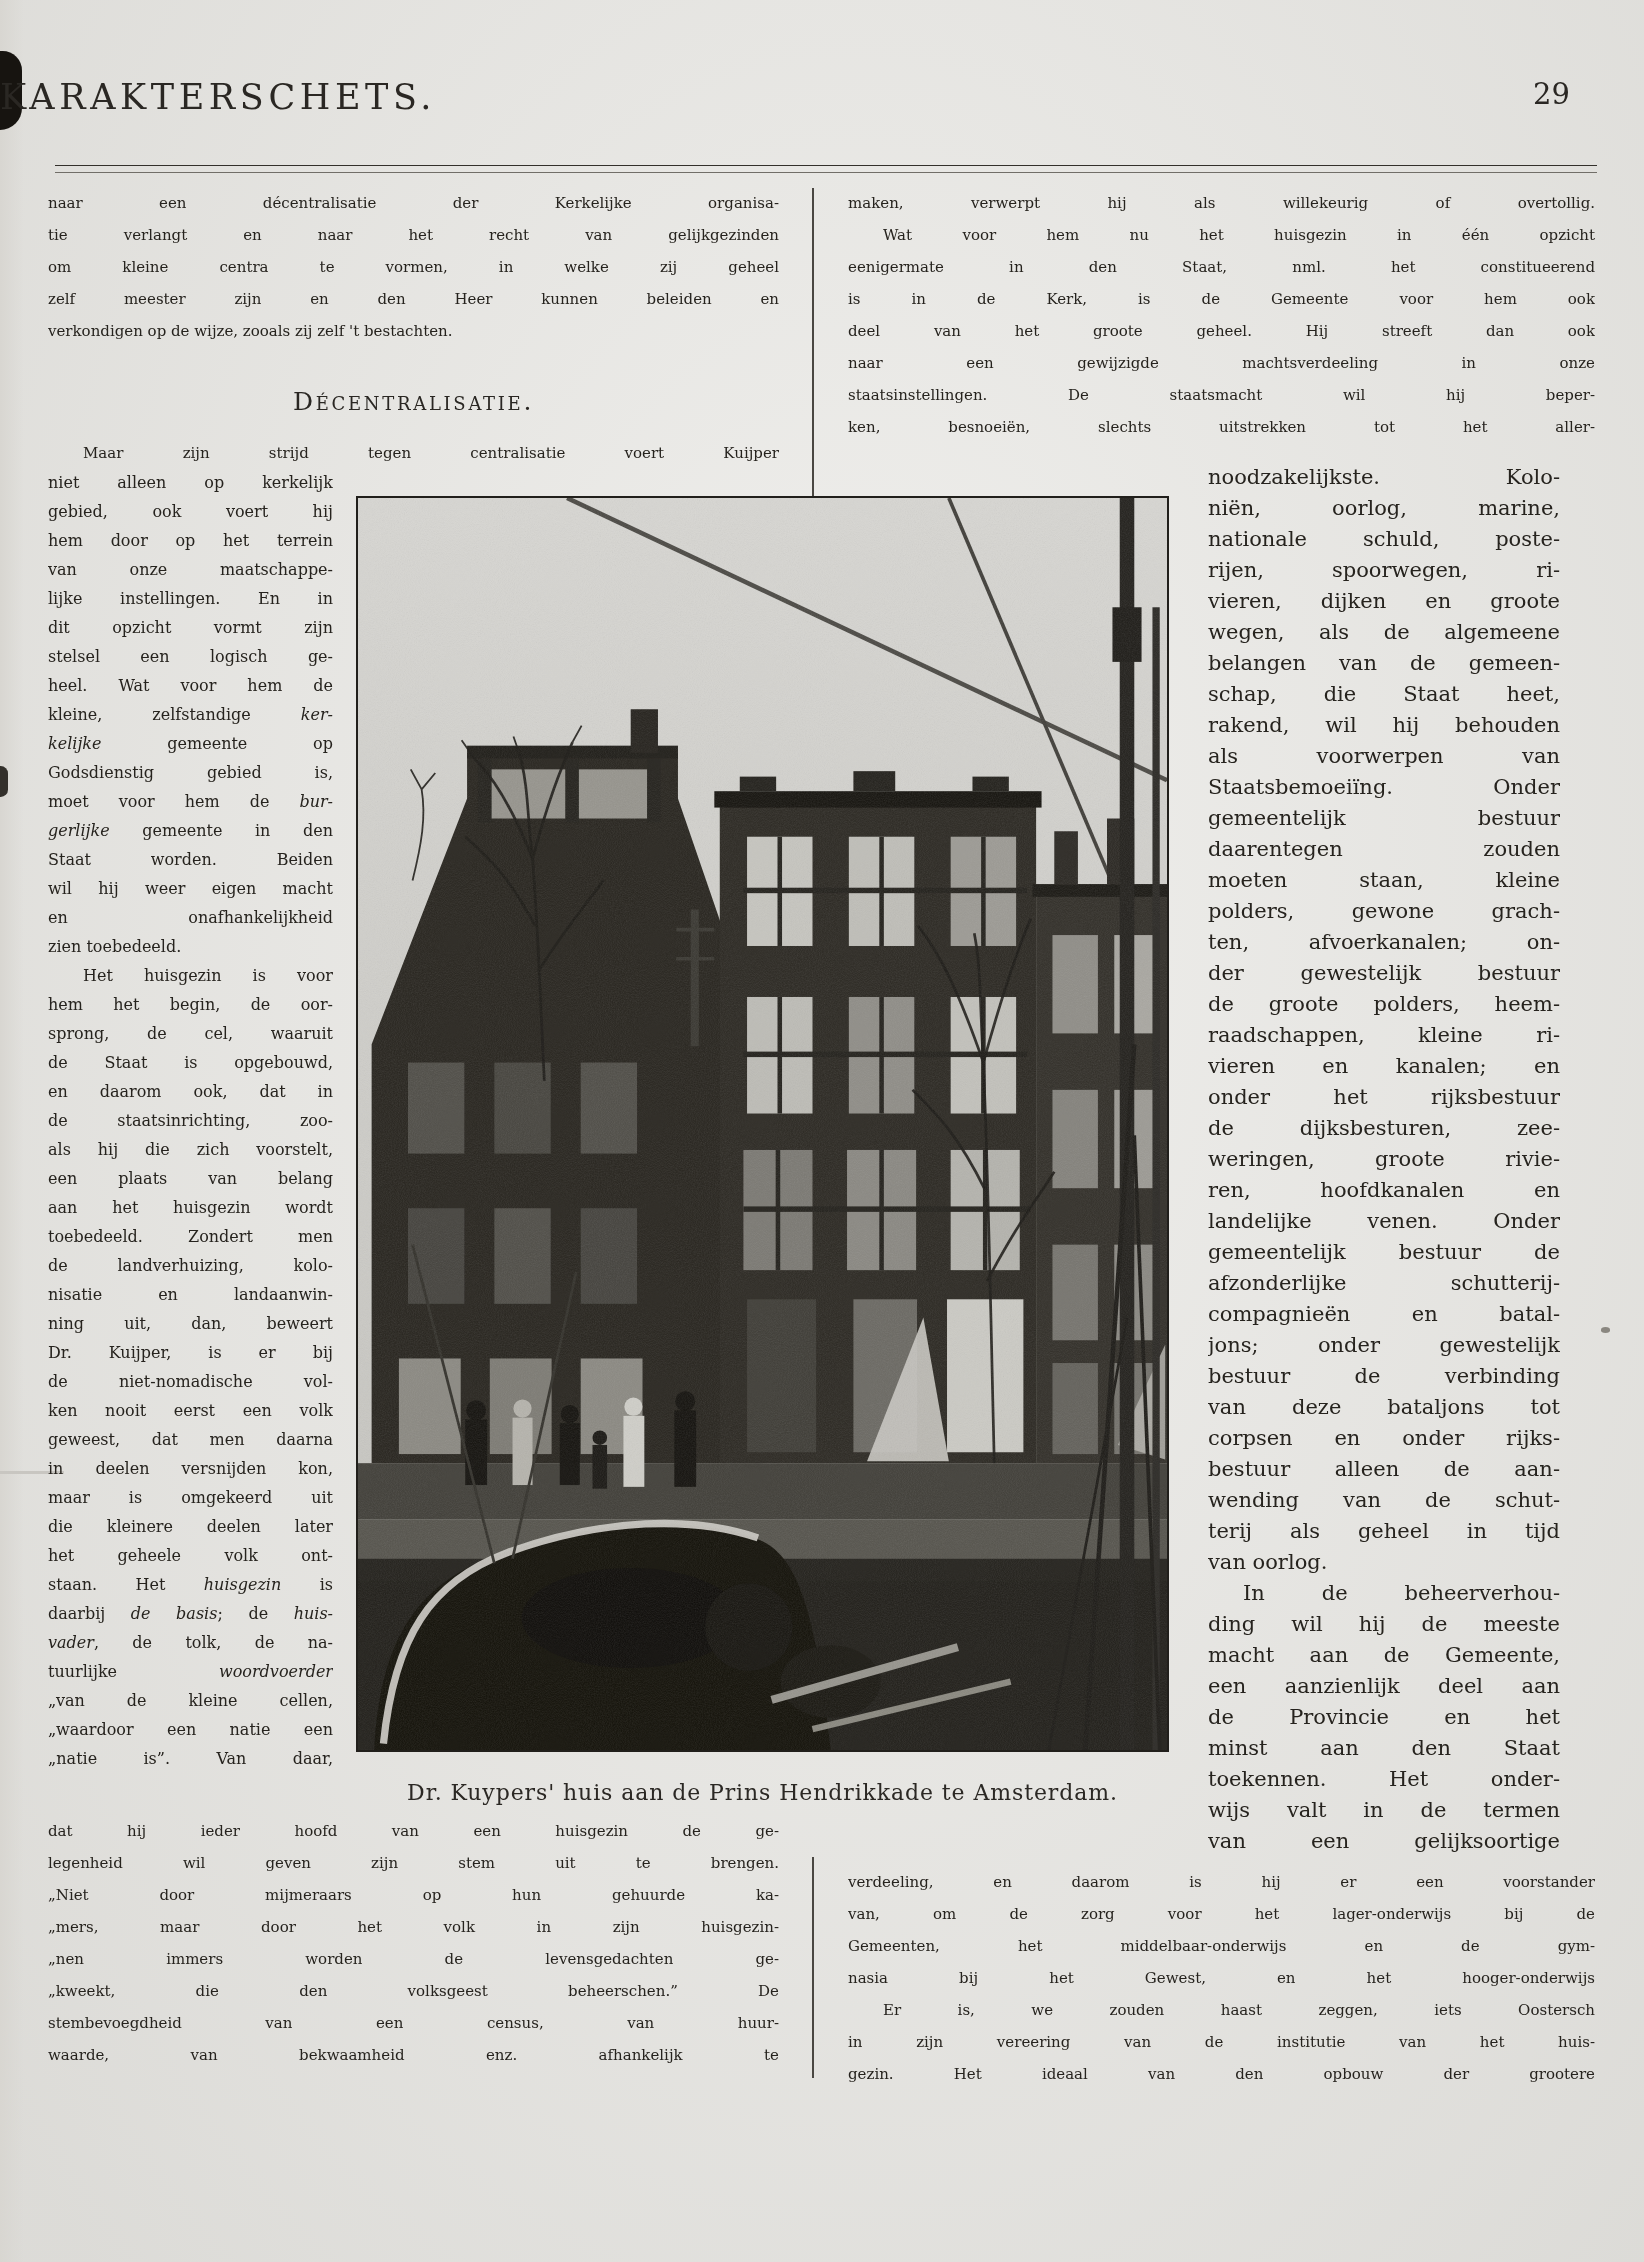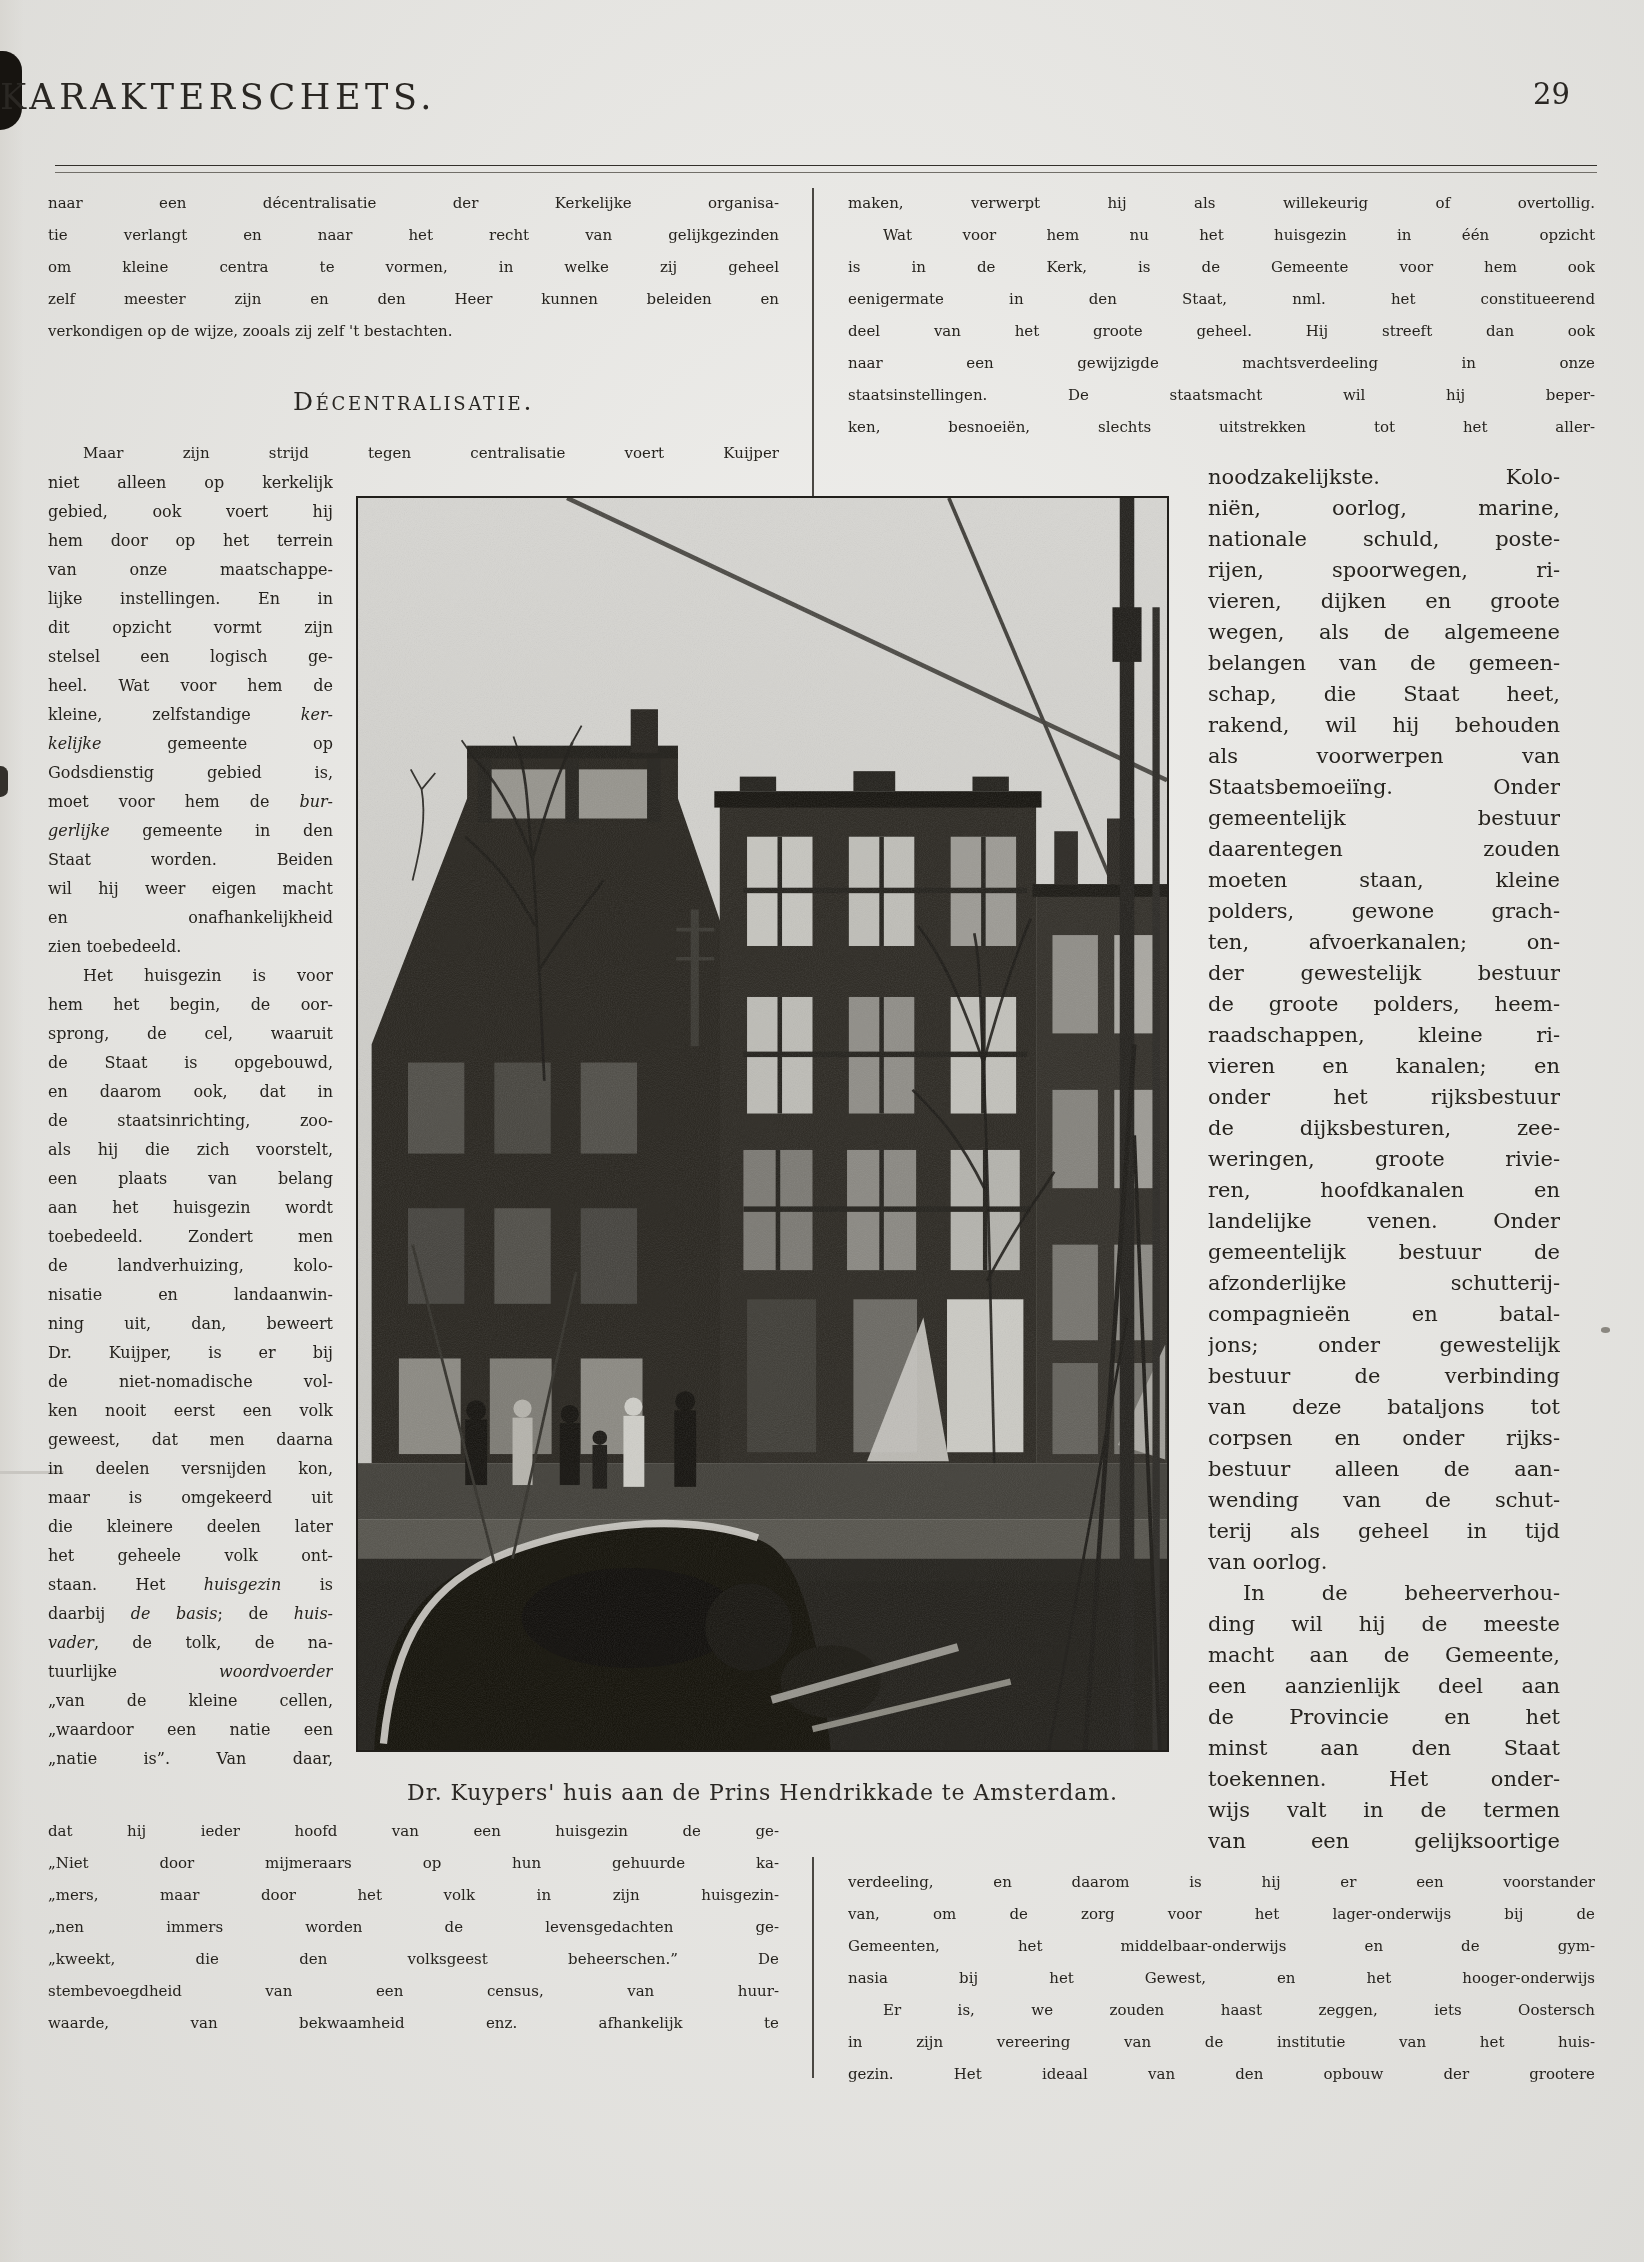--- a/index.html
+++ b/index.html
@@ -119,33 +119,34 @@
       <div class="tl"><span>staan. Het </span><span class="it">huisgezin</span><span> is</span></div>
       <div class="tl"><span>daarbij </span><span class="it">de basis</span><span>; de </span><span class="it">huis-</span></div>
       <div class="tl"><span class="it">vader</span><span>, de tolk, de na-</span></div>
       <div class="tl"><span>tuurlijke </span><span class="it">woordvoerder</span></div>
       <div class="tl">„van de kleine cellen,</div>
       <div class="tl">„waardoor een natie een</div>
       <div class="tl">„natie is”. Van daar,</div>
     </div>
   <div class="abs blk lb">
       <div class="tl">dat hij ieder hoofd van een huisgezin de ge-</div>
+      <div class="tl">legenheid wil geven zijn stem uit te brengen.</div>
       <div class="tl">„Niet door mijmeraars op hun gehuurde ka-</div>
       <div class="tl">„mers, maar door het volk in zijn huisgezin-</div>
       <div class="tl">„nen immers worden de levensgedachten ge-</div>
       <div class="tl">„kweekt, die den volksgeest beheerschen.” De</div>
       <div class="tl">stembevoegdheid van een census, van huur-</div>
       <div class="tl">waarde, van bekwaamheid enz. afhankelijk te</div>
     </div>
 
   <div class="abs blk rt">
       <div class="tl">maken, verwerpt hij als willekeurig of overtollig.</div>
       <div class="tl ind">Wat voor hem nu het huisgezin in één opzicht</div>
+      <div class="tl">eenigermate in den Staat, nml. het constitueerend</div>
       <div class="tl">is in de Kerk, is de Gemeente voor hem ook</div>
-      <div class="tl">eenigermate in den Staat, nml. het constitueerend</div>
       <div class="tl">deel van het groote geheel. Hij streeft dan ook</div>
       <div class="tl">naar een gewijzigde machtsverdeeling in onze</div>
       <div class="tl">staatsinstellingen. De staatsmacht wil hij beper-</div>
       <div class="tl">ken, besnoeiën, slechts uitstrekken tot het aller-</div>
     </div>
   <div class="abs blk rn">
       <div class="tl">noodzakelijkste. Kolo-</div>
       <div class="tl">niën, oorlog, marine,</div>
       <div class="tl">nationale schuld, poste-</div>
       <div class="tl">rijen, spoorwegen, ri-</div>

